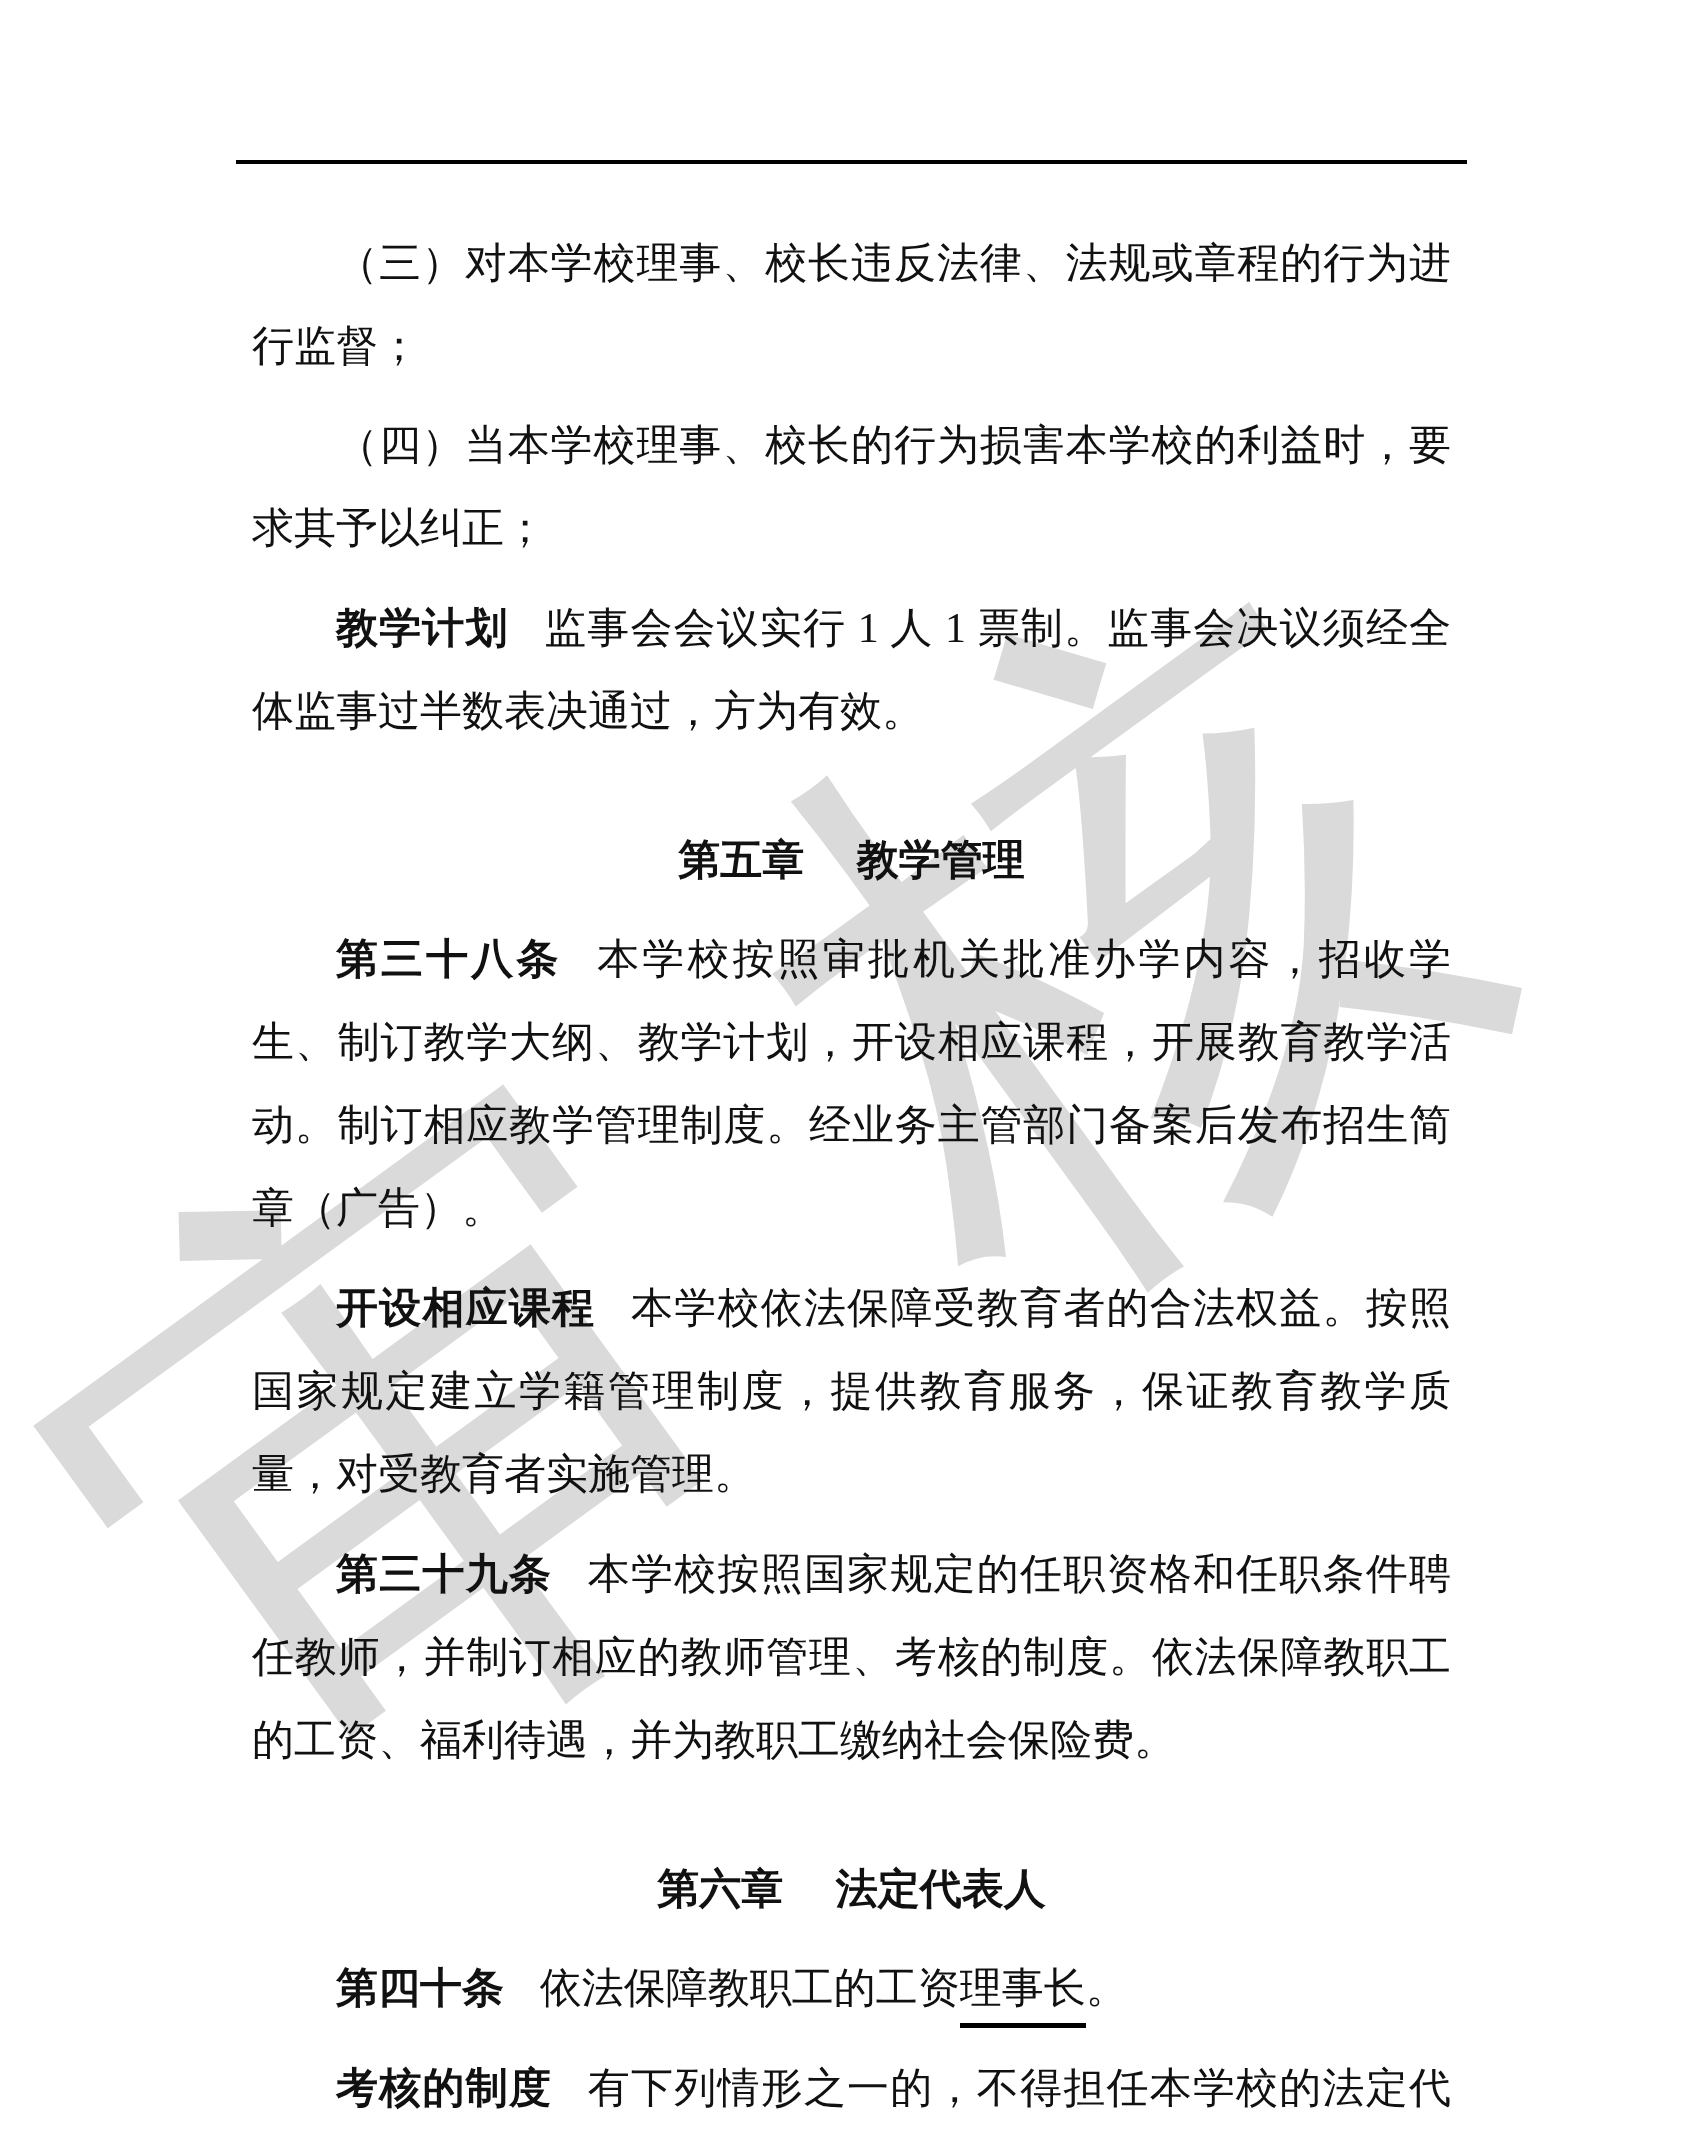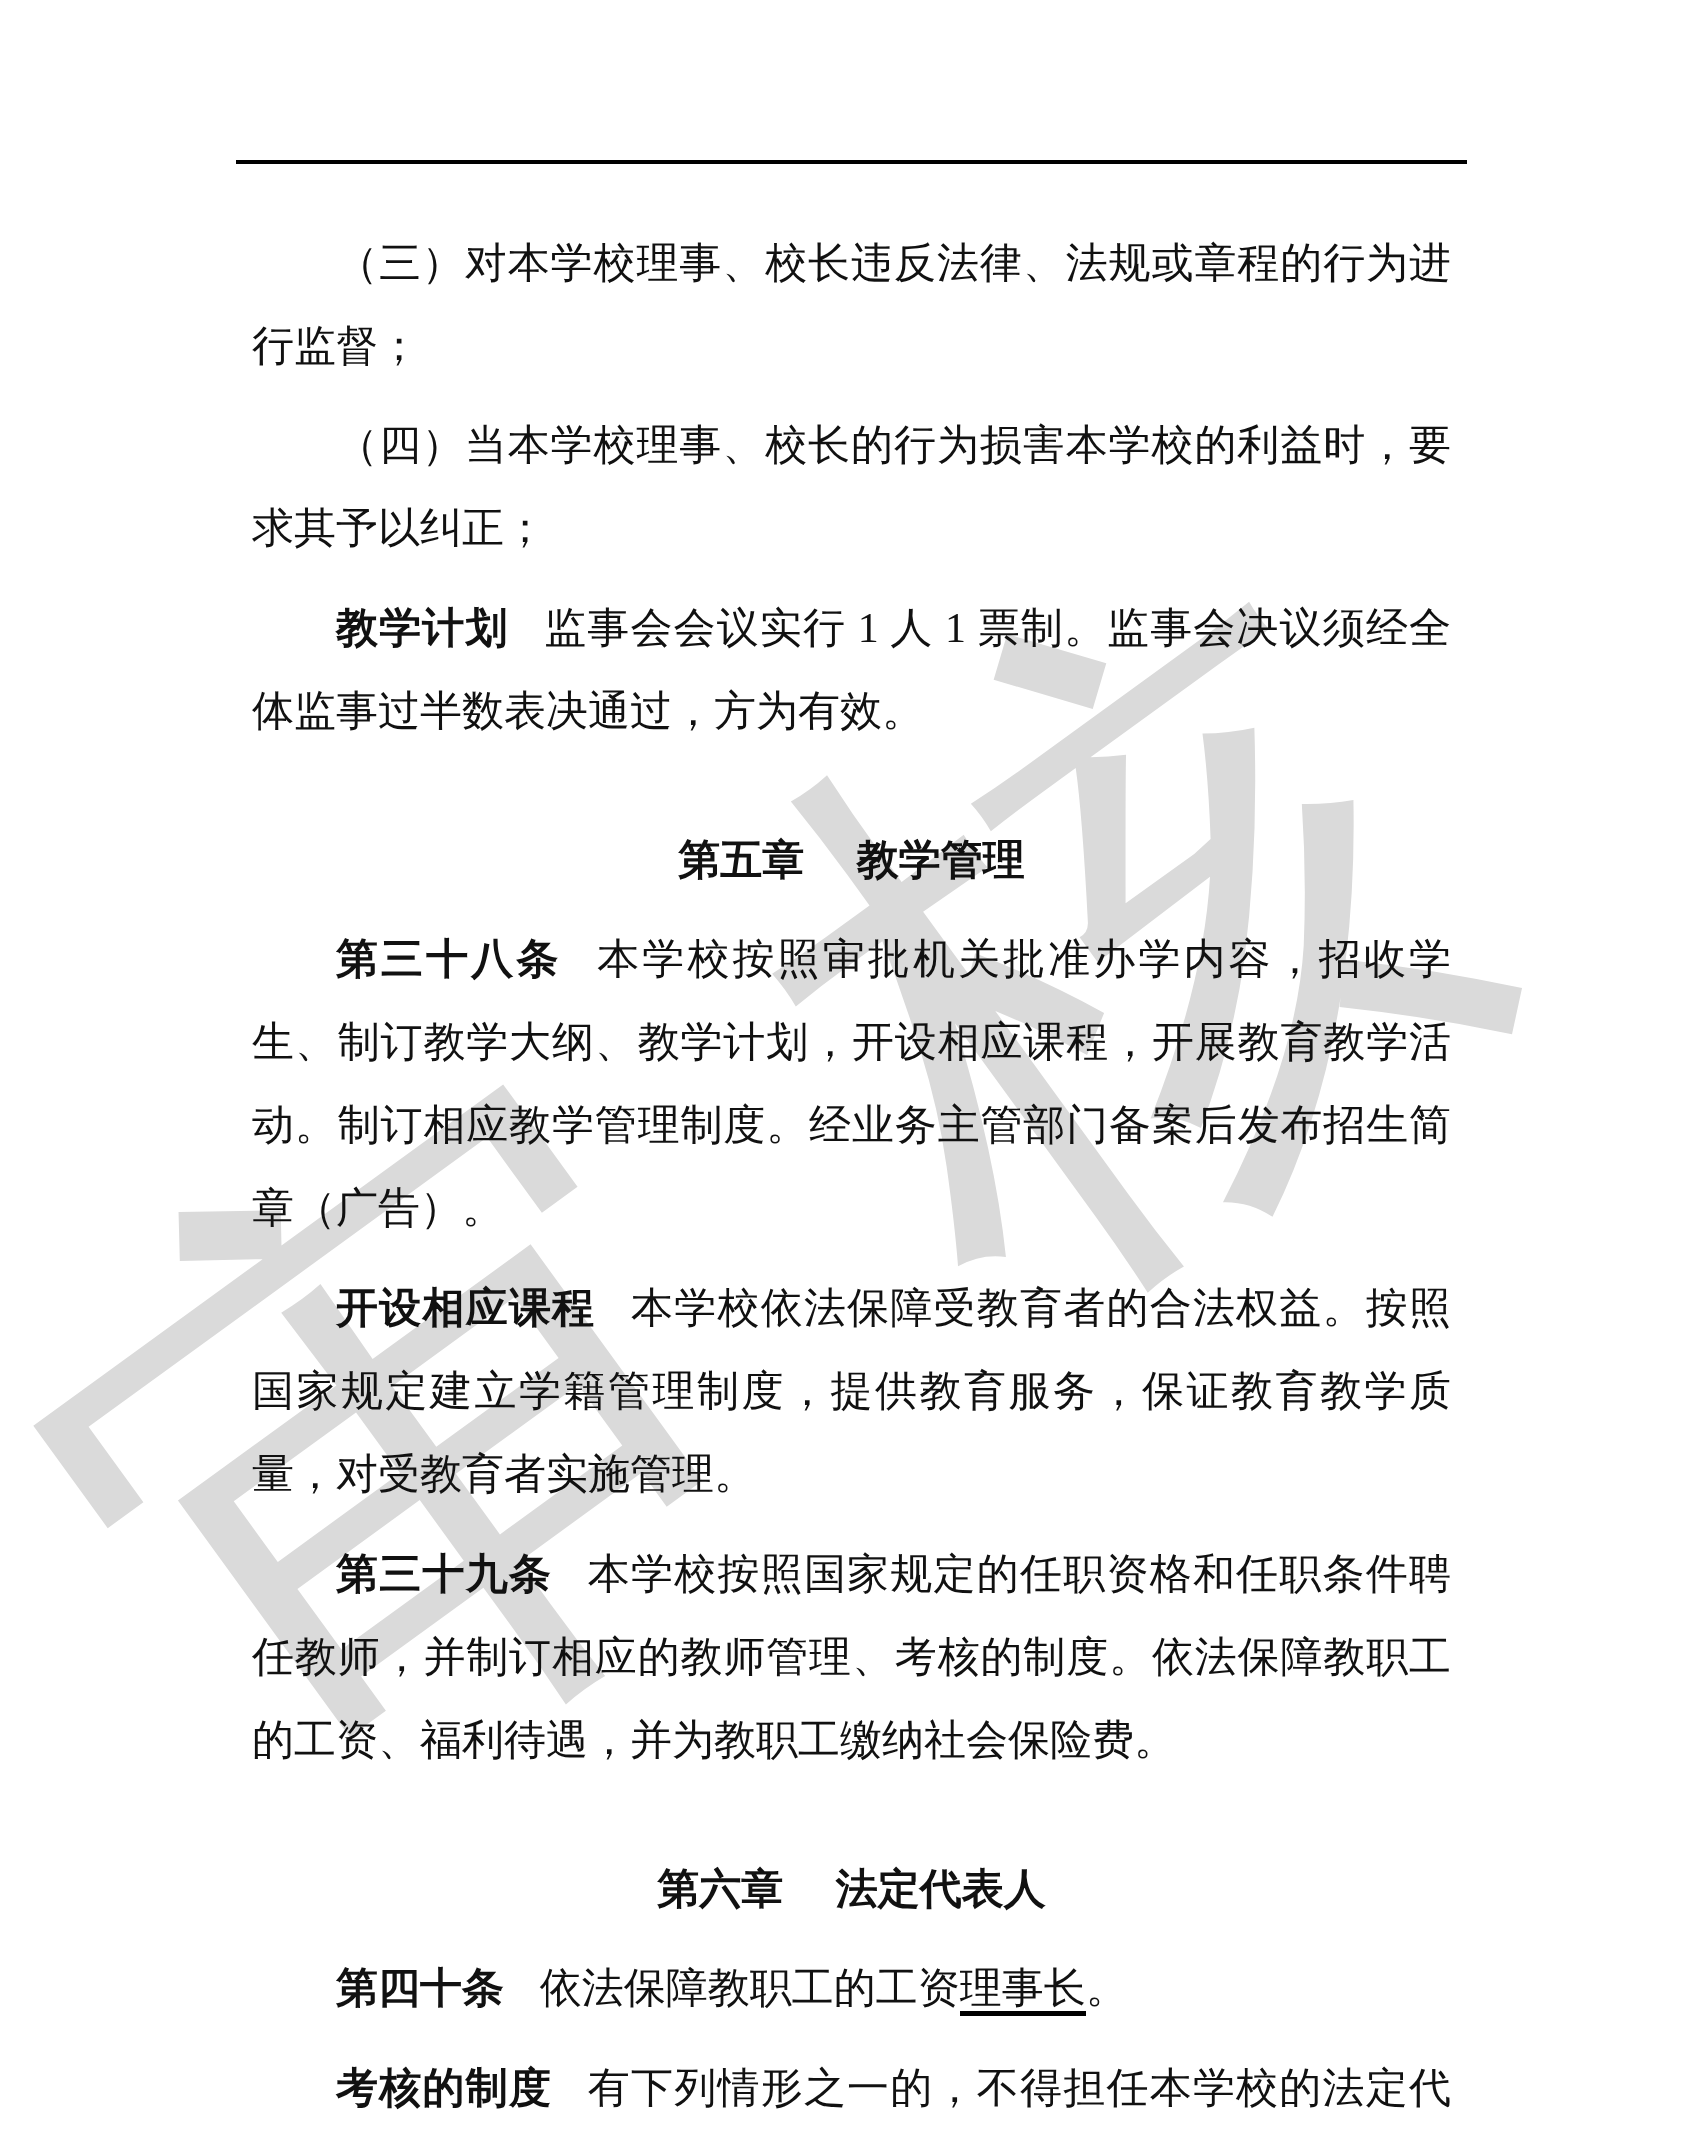--- a/index.html
+++ b/index.html
@@ -61,21 +61,21 @@
     text-indent: 0;
     font-weight: 700;
     margin-top: 65px;
     font-family: "Liberation Sans", sans-serif;
   }
   .chapter-heading .chapter-no {
     margin-right: 1.25em;
   }
   .underline-seg {
     border-bottom: 5.6px solid #000000;
-    padding-bottom: 0;
+    padding-bottom: 12px;
   }
 </style>
 </head>
 <body>
 
 <div class="header-rule"></div>
 
 <div class="watermark">审核</div>
 
 <div class="doc-body" id="doc-body">

